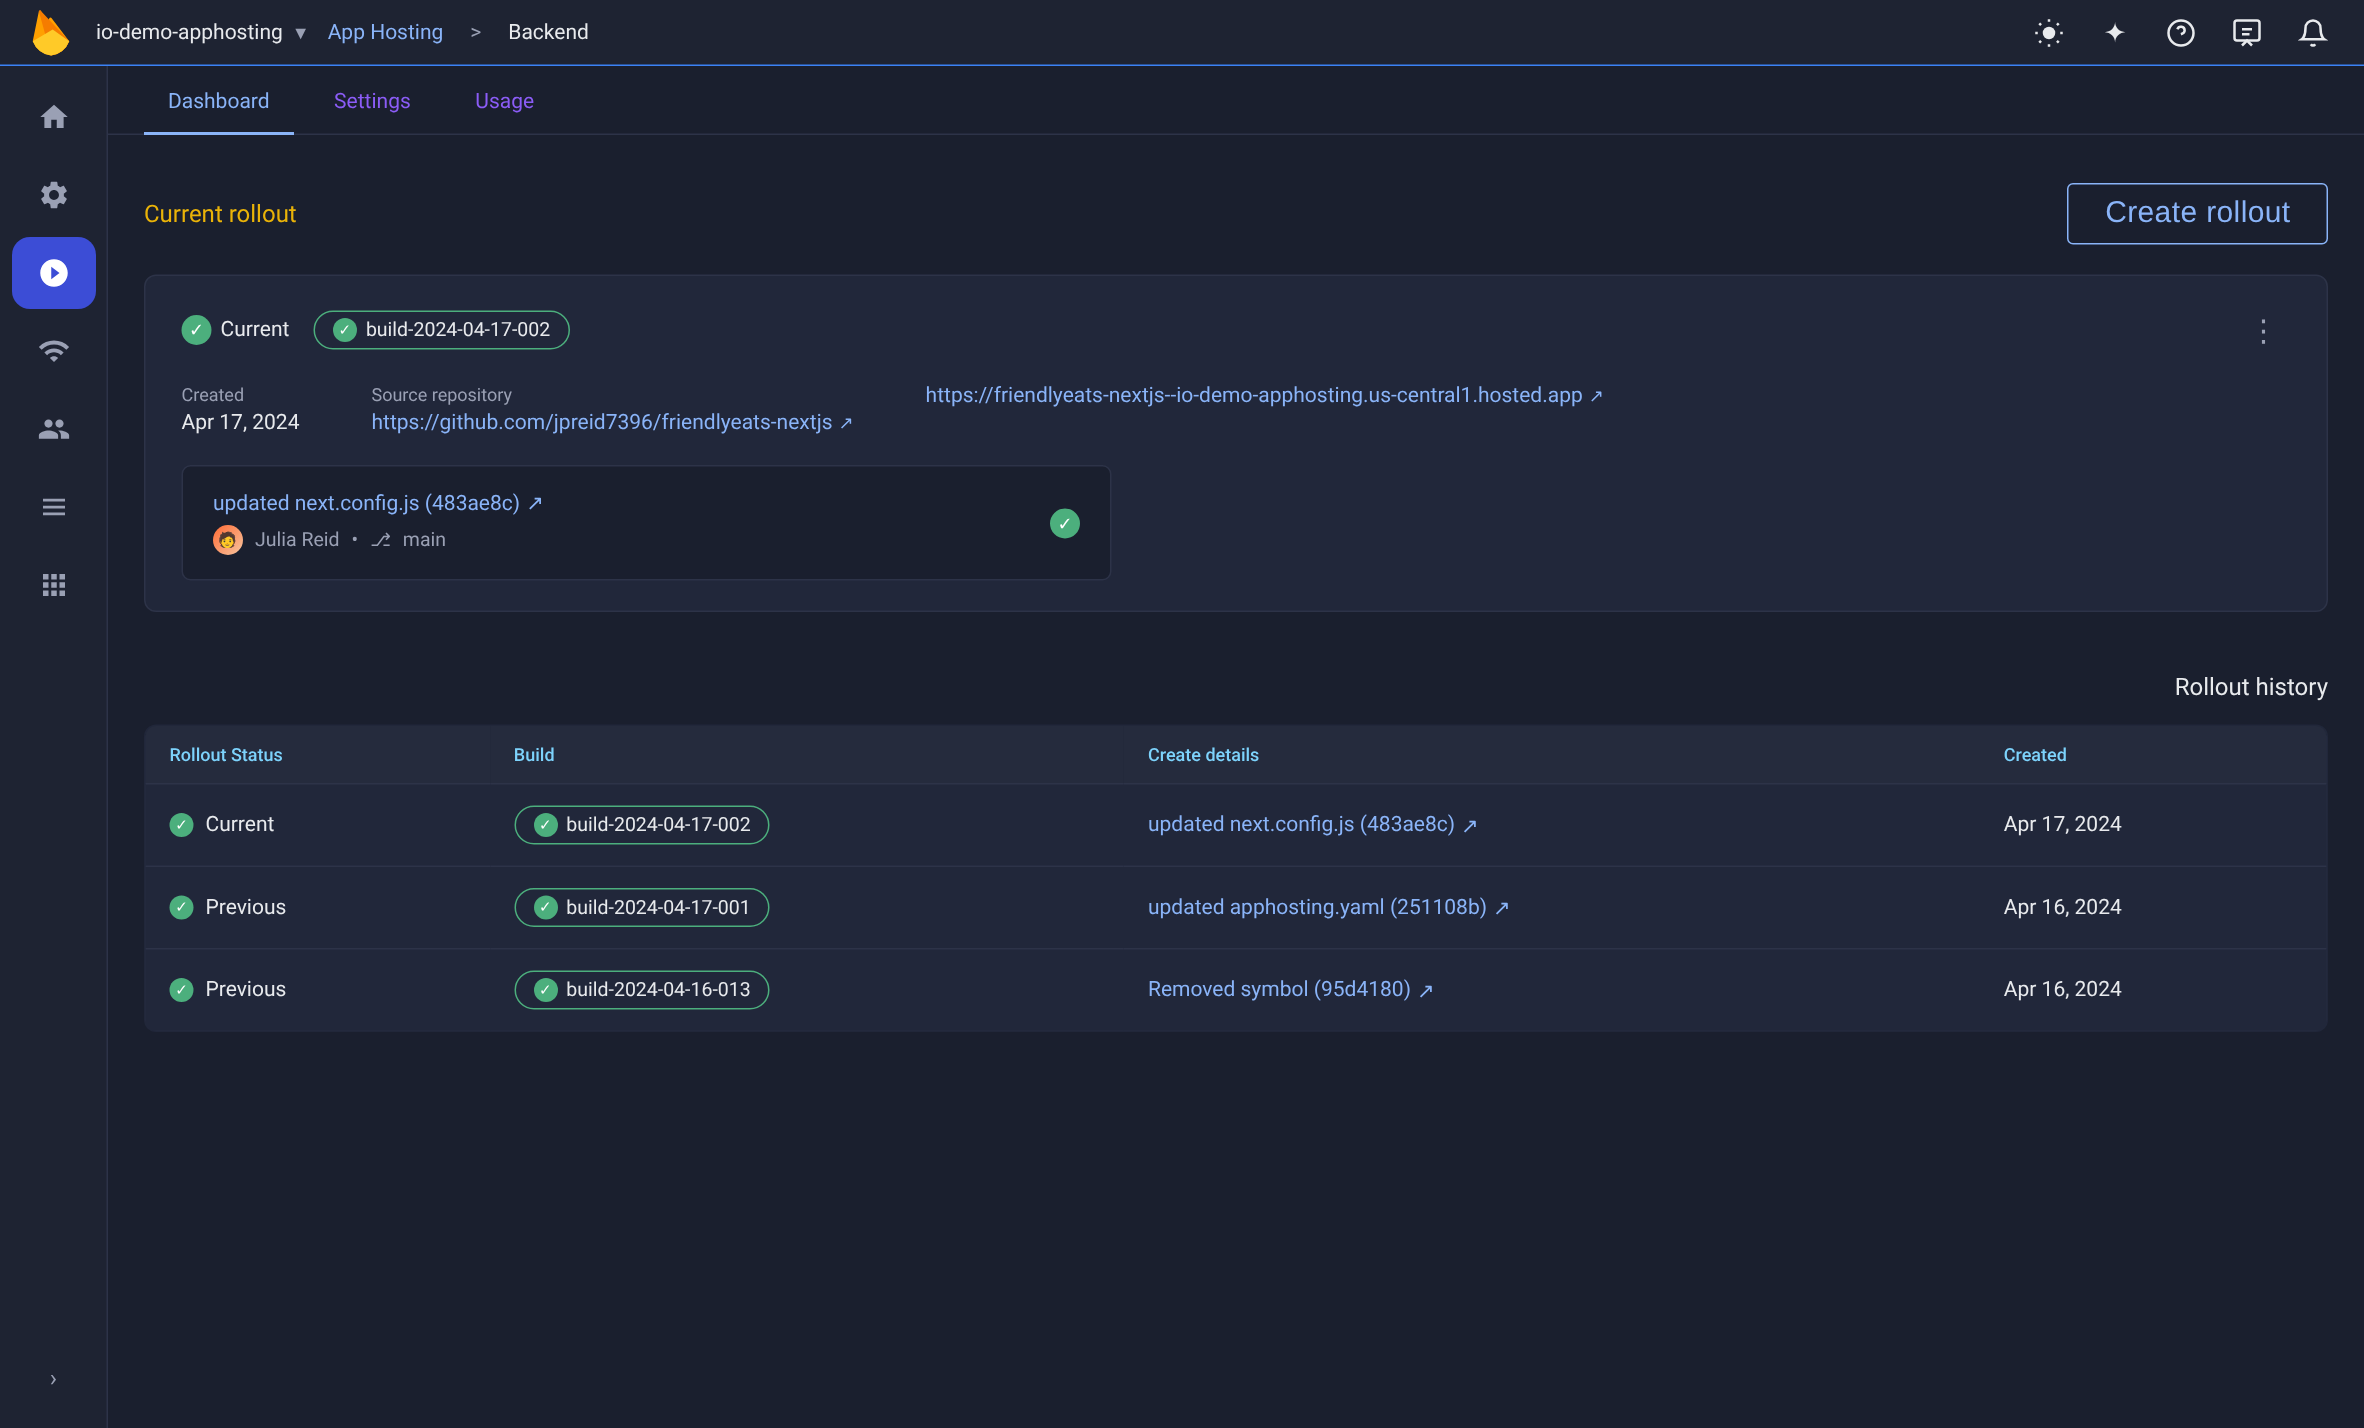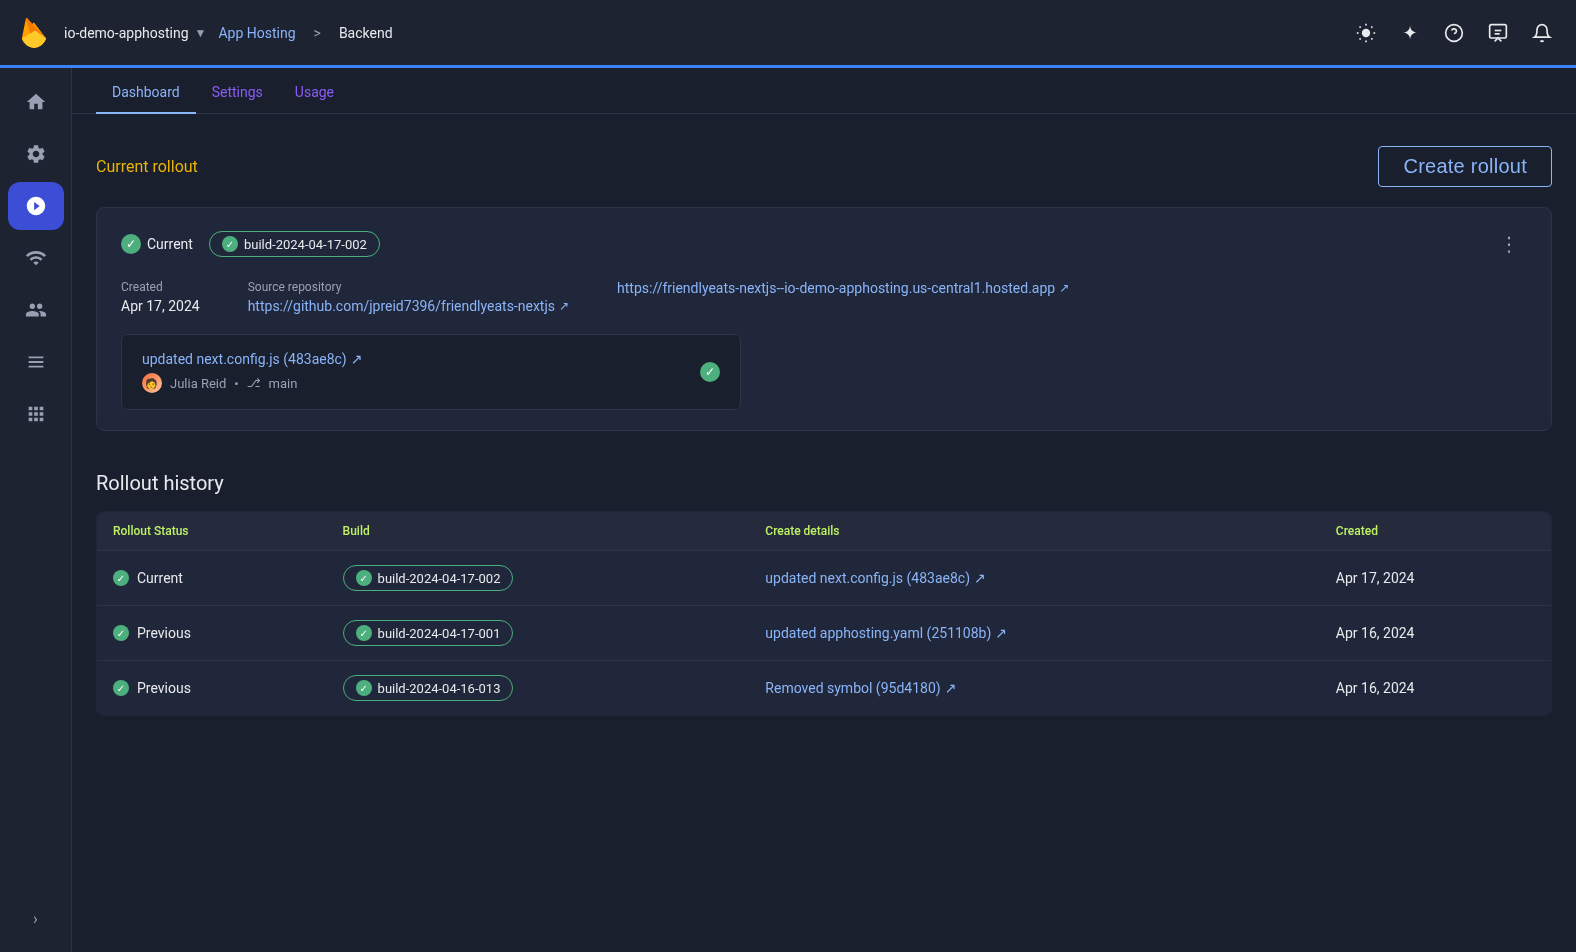--- a/index.html
+++ b/index.html
@@ -8,25 +8,25 @@
       background: #1a1f2e;
       color: #e8eaed;
       min-height: 952px;
       display: flex;
       flex-direction: column;
     }
 
     
     .topbar {
       background: #1e2332;
-      height: 68px;
+      height: 44px;
       display: flex;
       align-items: center;
       padding: 0 16px;
-      border-bottom: 3px solid #3b82f6;
+      border-bottom: 1px solid #3b82f6;
       flex-shrink: 0;
     }
     .topbar-logo {
       width: 36px;
       height: 36px;
       margin-right: 12px;
       flex-shrink: 0;
     }
     .topbar-project {
       display: flex;
@@ -120,20 +120,21 @@
       background: #1a1f2e;
     }
 
     
     .tabs-bar {
       display: flex;
       align-items: flex-end;
       border-bottom: 1px solid #2d3348;
       padding: 0 24px;
       background: #1a1f2e;
+      gap: 11px;
     }
     .tab {
       padding: 16px 16px 12px;
       font-size: 14px;
       color: #8b5cf6;
       cursor: pointer;
       border-bottom: 2px solid transparent;
       margin-bottom: -1px;
     }
     .tab.active {
@@ -297,38 +298,39 @@
       display: flex;
       align-items: center;
       justify-content: center;
       font-size: 10px;
     }
     .branch-icon { font-size: 12px; }
     .dot { color: #9aa0b4; }
 
     
     .history-title {
-      font-size: 20px;
+      font-size: 16px;
       font-weight: 400;
       color: #e8eaed;
       margin-bottom: 16px;
+      text-align: right;
     }
 
     
     .table {
       width: 100%;
       border-collapse: collapse;
       background: #21273a;
       border: 1px solid #2d3348;
       border-radius: 8px;
       overflow: hidden;
     }
     .table th {
       background: #252b3d;
-      color: #bef264;
+      color: #7dd3fc;
       font-size: 12px;
       font-weight: 500;
       text-align: left;
       padding: 12px 16px;
       border-bottom: 1px solid #2d3348;
     }
     .table td {
       padding: 14px 16px;
       font-size: 14px;
       border-bottom: 1px solid #2d3348;

